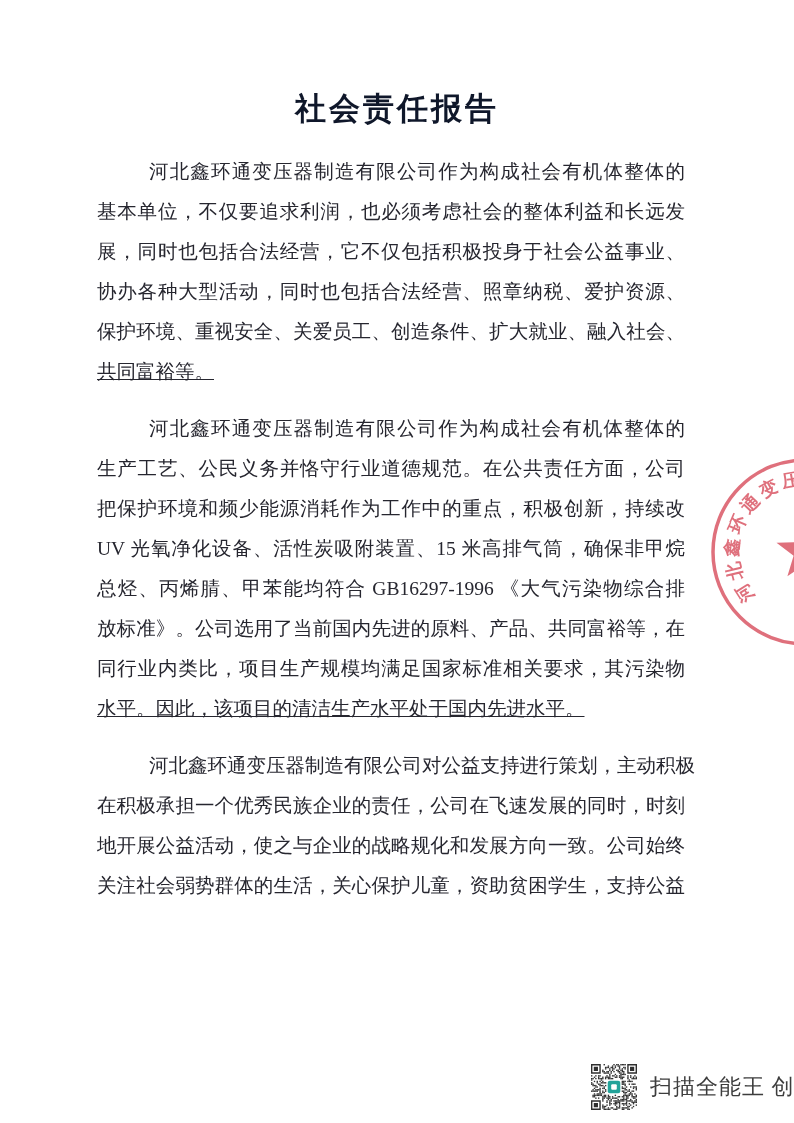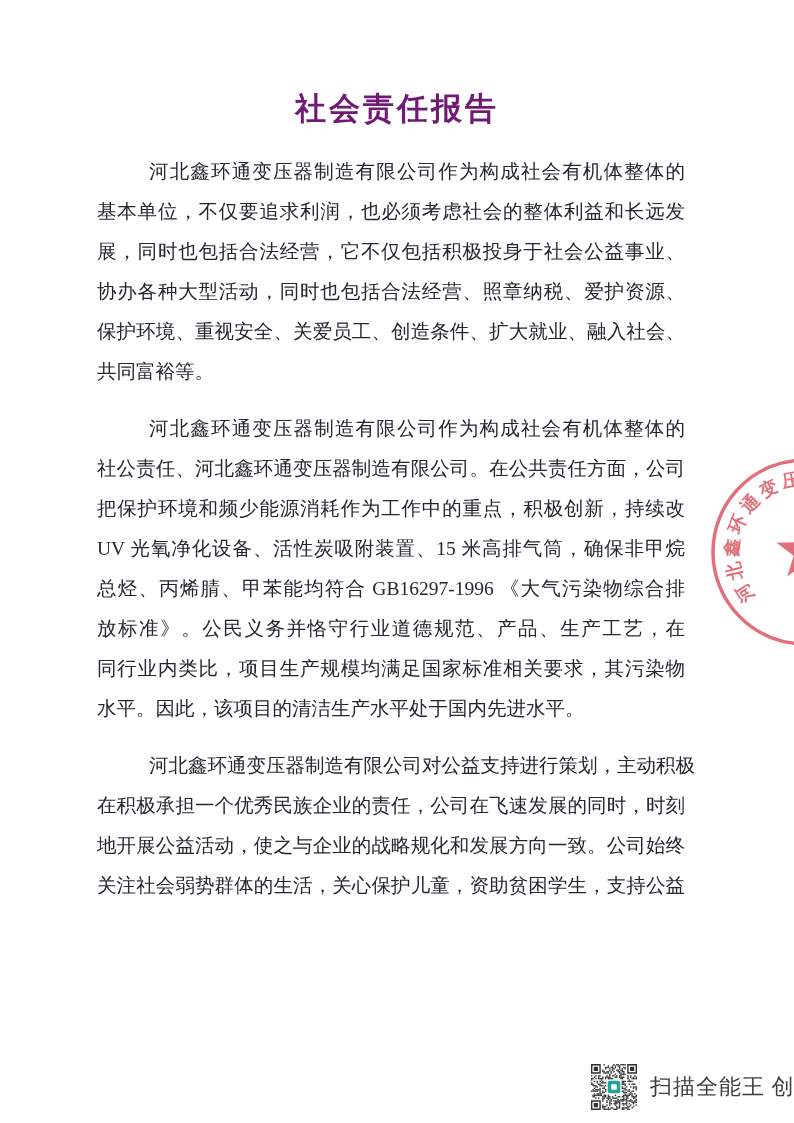--- a/index.html
+++ b/index.html
@@ -5,33 +5,33 @@
   html,body{margin:0;padding:0;background:#9a9a9a;}
   .page{
     position:relative;width:794px;height:1123px;margin:0 auto;
     background:#ffffff;overflow:hidden;
     font-family:"Liberation Serif", serif;
     color:#26262f;
   }
   .title{
     position:absolute;top:88px;left:0;right:0;margin:0;
     text-align:center;font-family:"Liberation Sans", sans-serif;
-    font-size:31px;font-weight:700;letter-spacing:3px;color:#701a75;
+    font-size:31px;font-weight:700;letter-spacing:3px;color:#0f172a;
   }
   .body{
     position:absolute;top:152px;left:97px;width:600px;
     font-size:19.5px;line-height:40px;
   }
   .para{margin:0 12px 17px 0;}
   .line{
     display:block;white-space:nowrap;
     text-align:justify;text-align-last:justify;
   }
   .line.first{text-indent:52px;}
-  .line.end{text-align:center;text-align-last:left;}
+  .line.end{text-align:center;text-align-last:left;text-decoration:underline;}
   .stamp{
     position:absolute;left:698px;top:440px;width:210px;height:230px;
     opacity:.82;pointer-events:none;mix-blend-mode:multiply;
   }
   .seal-text{
     font-family:"Liberation Sans", sans-serif;
     font-size:18px;font-weight:600;letter-spacing:4px;
   }
   .footer{
     position:absolute;left:591px;top:1064px;
@@ -54,25 +54,25 @@
     <div class="para">
       <span class="line first">河北鑫环通变压器制造有限公司作为构成社会有机体整体的</span>
       <span class="line">基本单位，不仅要追求利润，也必须考虑社会的整体利益和长远发</span>
       <span class="line">展，同时也包括合法经营，它不仅包括积极投身于社会公益事业、</span>
       <span class="line">协办各种大型活动，同时也包括合法经营、照章纳税、爱护资源、</span>
       <span class="line">保护环境、重视安全、关爱员工、创造条件、扩大就业、融入社会、</span>
       <span class="line end">共同富裕等。</span>
     </div>
     <div class="para">
       <span class="line first">河北鑫环通变压器制造有限公司作为构成社会有机体整体的</span>
-      <span class="line">社公责任、河北鑫环通变压器制造有限公司。在公共责任方面，公司</span>
+      <span class="line">生产工艺、公民义务并恪守行业道德规范。在公共责任方面，公司</span>
       <span class="line">把保护环境和频少能源消耗作为工作中的重点，积极创新，持续改</span>
       <span class="line">UV 光氧净化设备、活性炭吸附装置、15 米高排气筒，确保非甲烷</span>
       <span class="line">总烃、丙烯腈、甲苯能均符合 GB16297-1996 《大气污染物综合排</span>
-      <span class="line">放标准》。公民义务并恪守行业道德规范、产品、生产工艺，在</span>
+      <span class="line">放标准》。公司选用了当前国内先进的原料、产品、共同富裕等，在</span>
       <span class="line">同行业内类比，项目生产规模均满足国家标准相关要求，其污染物</span>
       <span class="line end">水平。因此，该项目的清洁生产水平处于国内先进水平。</span>
     </div>
     <div class="para">
       <span class="line first">河北鑫环通变压器制造有限公司对公益支持进行策划，主动积极</span>
       <span class="line">在积极承担一个优秀民族企业的责任，公司在飞速发展的同时，时刻</span>
       <span class="line">地开展公益活动，使之与企业的战略规化和发展方向一致。公司始终</span>
       <span class="line">关注社会弱势群体的生活，关心保护儿童，资助贫困学生，支持公益</span>
     </div>
   </div>

